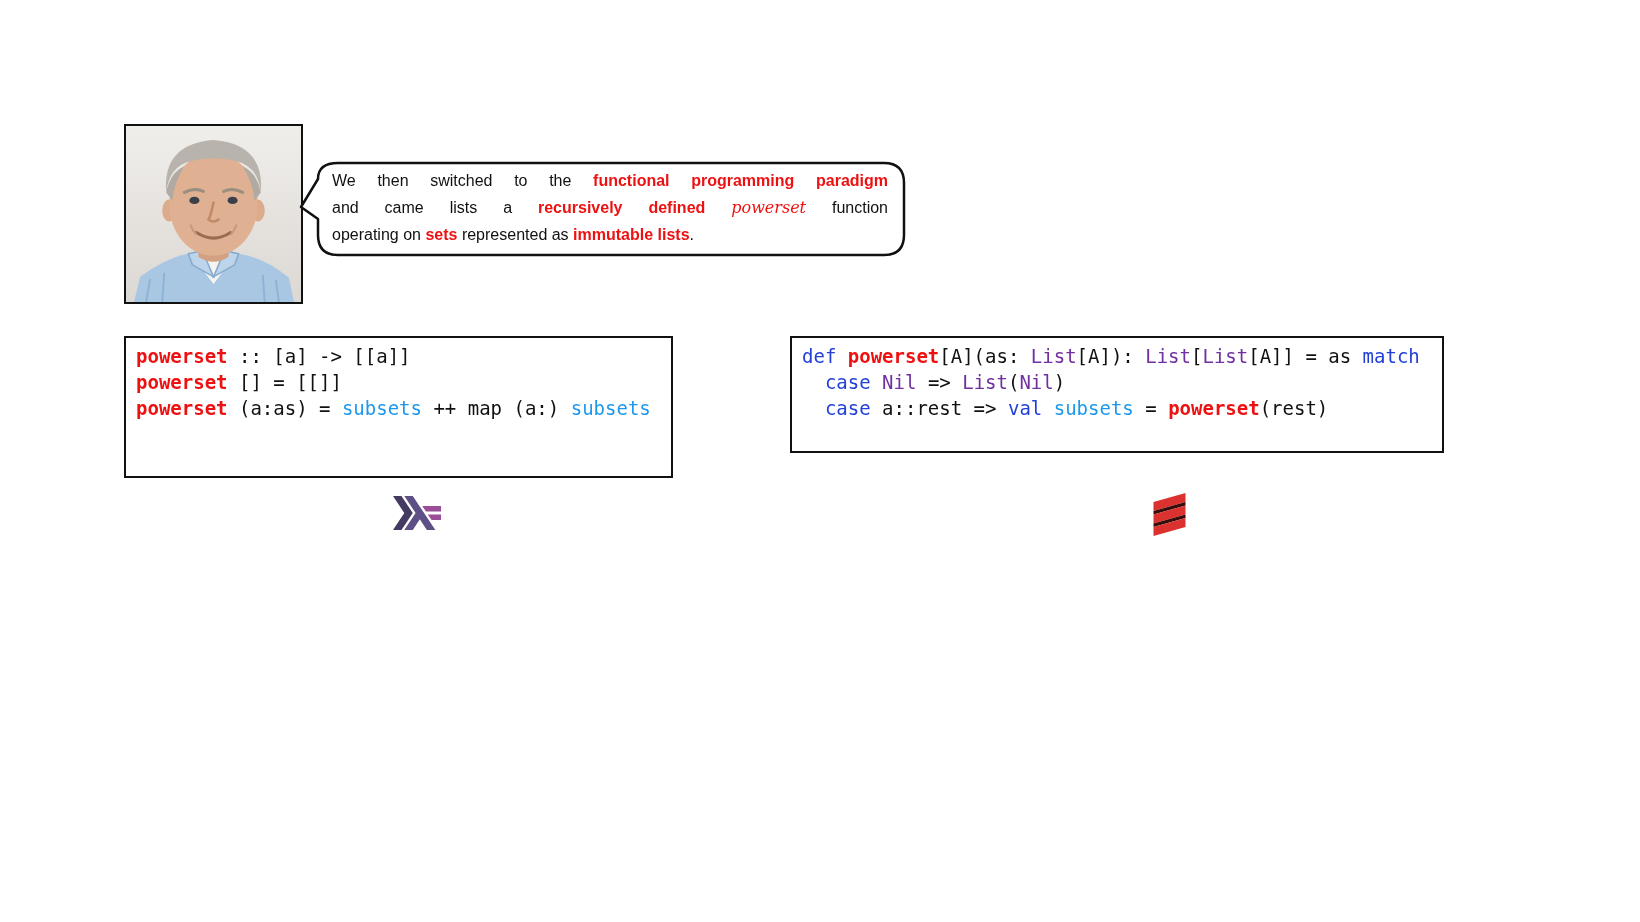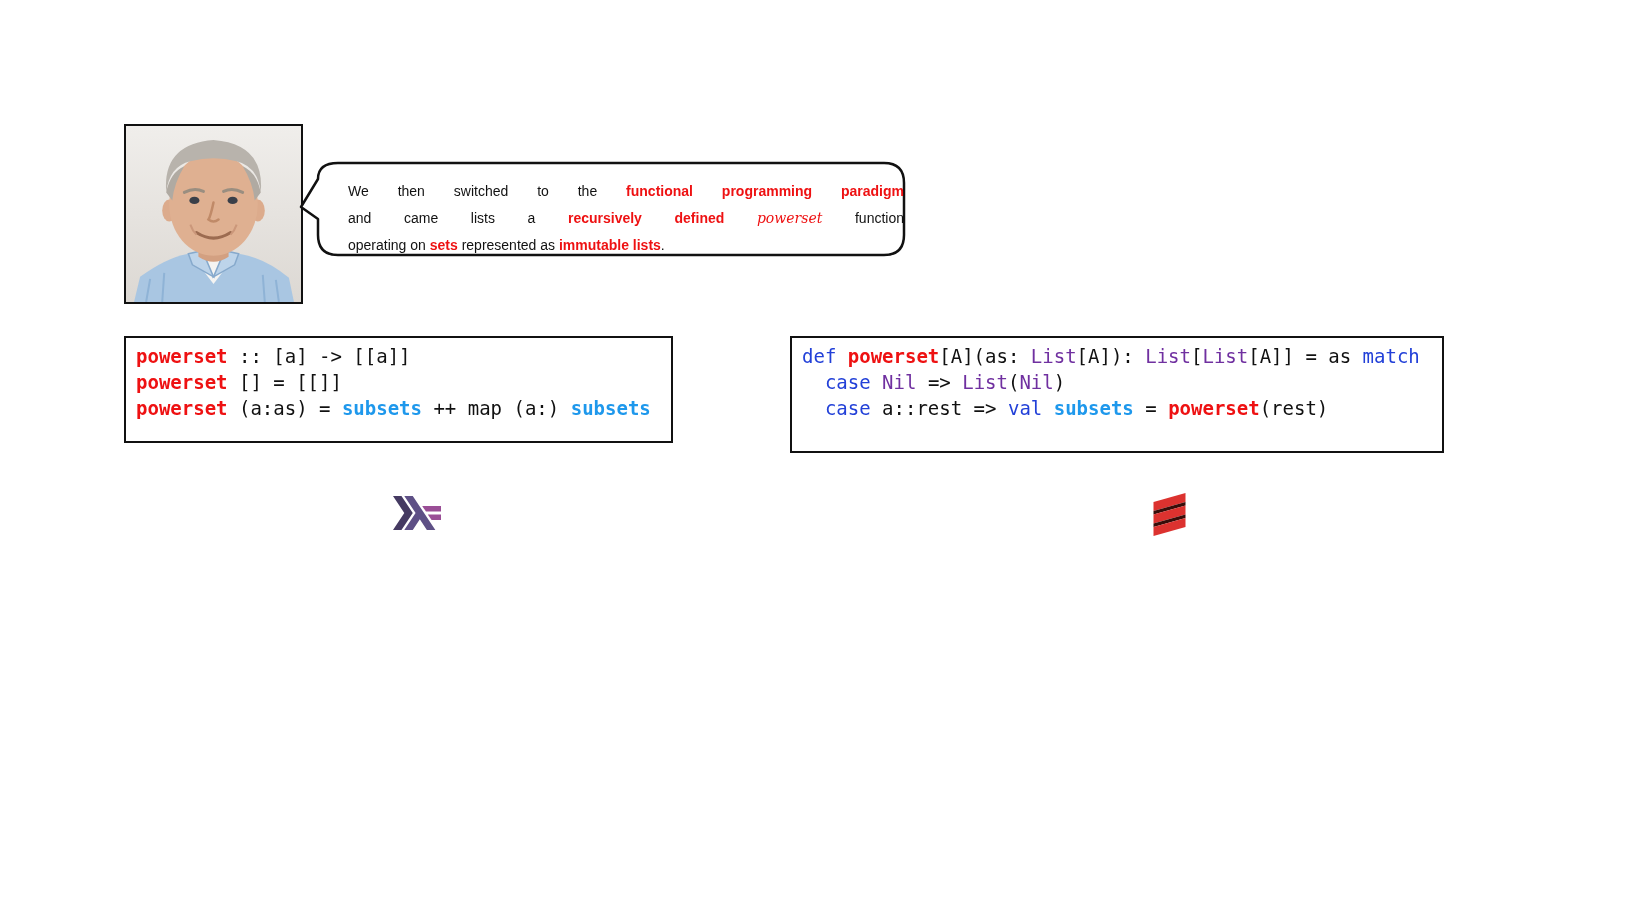--- a/index.html
+++ b/index.html
@@ -14,37 +14,37 @@
          font-family:"Liberation Sans",sans-serif;}
 
   
   .photo{position:absolute;left:124px;top:124px;width:179px;height:180px;
          border:2.5px solid var(--ink);box-sizing:border-box;background:#ECE9E6;}
   .photo svg{display:block;width:100%;height:100%;}
 
   
   .bubble-wrap{position:absolute;left:298px;top:159px;width:614px;height:102px;}
   .bubble-wrap svg{position:absolute;left:0;top:0;}
-  .bubble-text{position:absolute;left:34px;top:19px;width:556px;
-               font-size:14px;line-height:27px;color:var(--ink);margin-left:16px;}
+  .bubble-text{position:absolute;left:34px;top:8px;width:556px;
+               font-size:16px;line-height:27px;color:var(--ink);}
   .bubble-line{white-space:normal;text-align:justify;}
   .bubble-line:not(:last-child){text-align-last:justify;}
   .seg-b{color:var(--code-red);font-weight:700;}
   .seg-i{color:var(--code-red);font-style:italic;font-family:"DejaVu Serif",serif;}
 
   
   .code-panel{position:absolute;top:336px;border:2.5px solid var(--ink);box-sizing:border-box;
               background:#ffffff;padding:5px 0 0 10px;
               font-family:"DejaVu Sans Mono",monospace;font-size:19px;line-height:26px;color:var(--ink);}
-  .code-panel.haskell{left:124px;width:549px;height:107px;}
+  .code-panel.haskell{left:124px;width:549px;height:142px;}
   .code-panel.scala{left:790px;width:654px;height:117px;}
   .code-line{white-space:pre;}
   .tk-fn{color:var(--code-red);font-weight:700;}
   .tk-kw{color:var(--kw-blue);font-weight:400;}
-  .tk-var{color:var(--var-blue);font-weight:700;}
+  .tk-var{color:var(--var-blue);font-weight:400;}
   .tk-type{color:var(--type-purple);font-weight:400;}
   .tk-p{color:var(--ink);}
 
   
   .logo{position:absolute;}
   .logo-haskell{left:393px;top:496px;width:48px;height:34px;}
   .logo-scala{left:1153px;top:489px;width:33px;height:48px;}
 </style>
 </head>
 <body>

